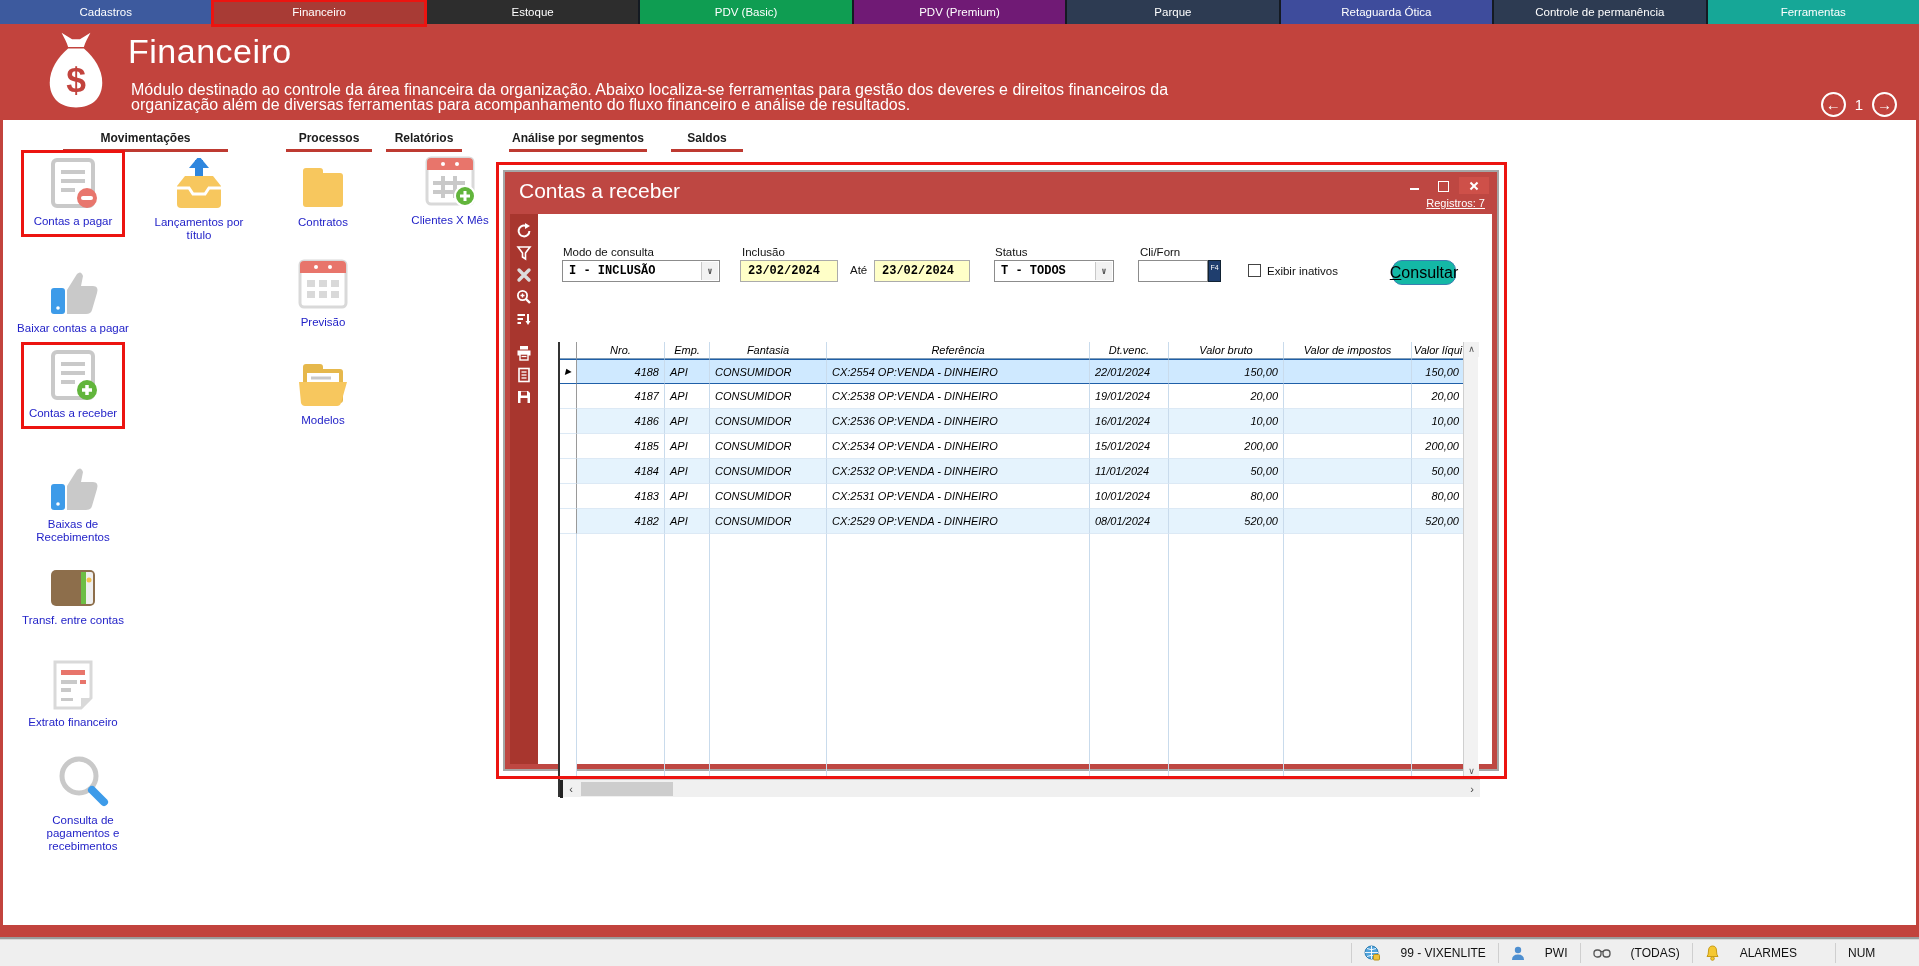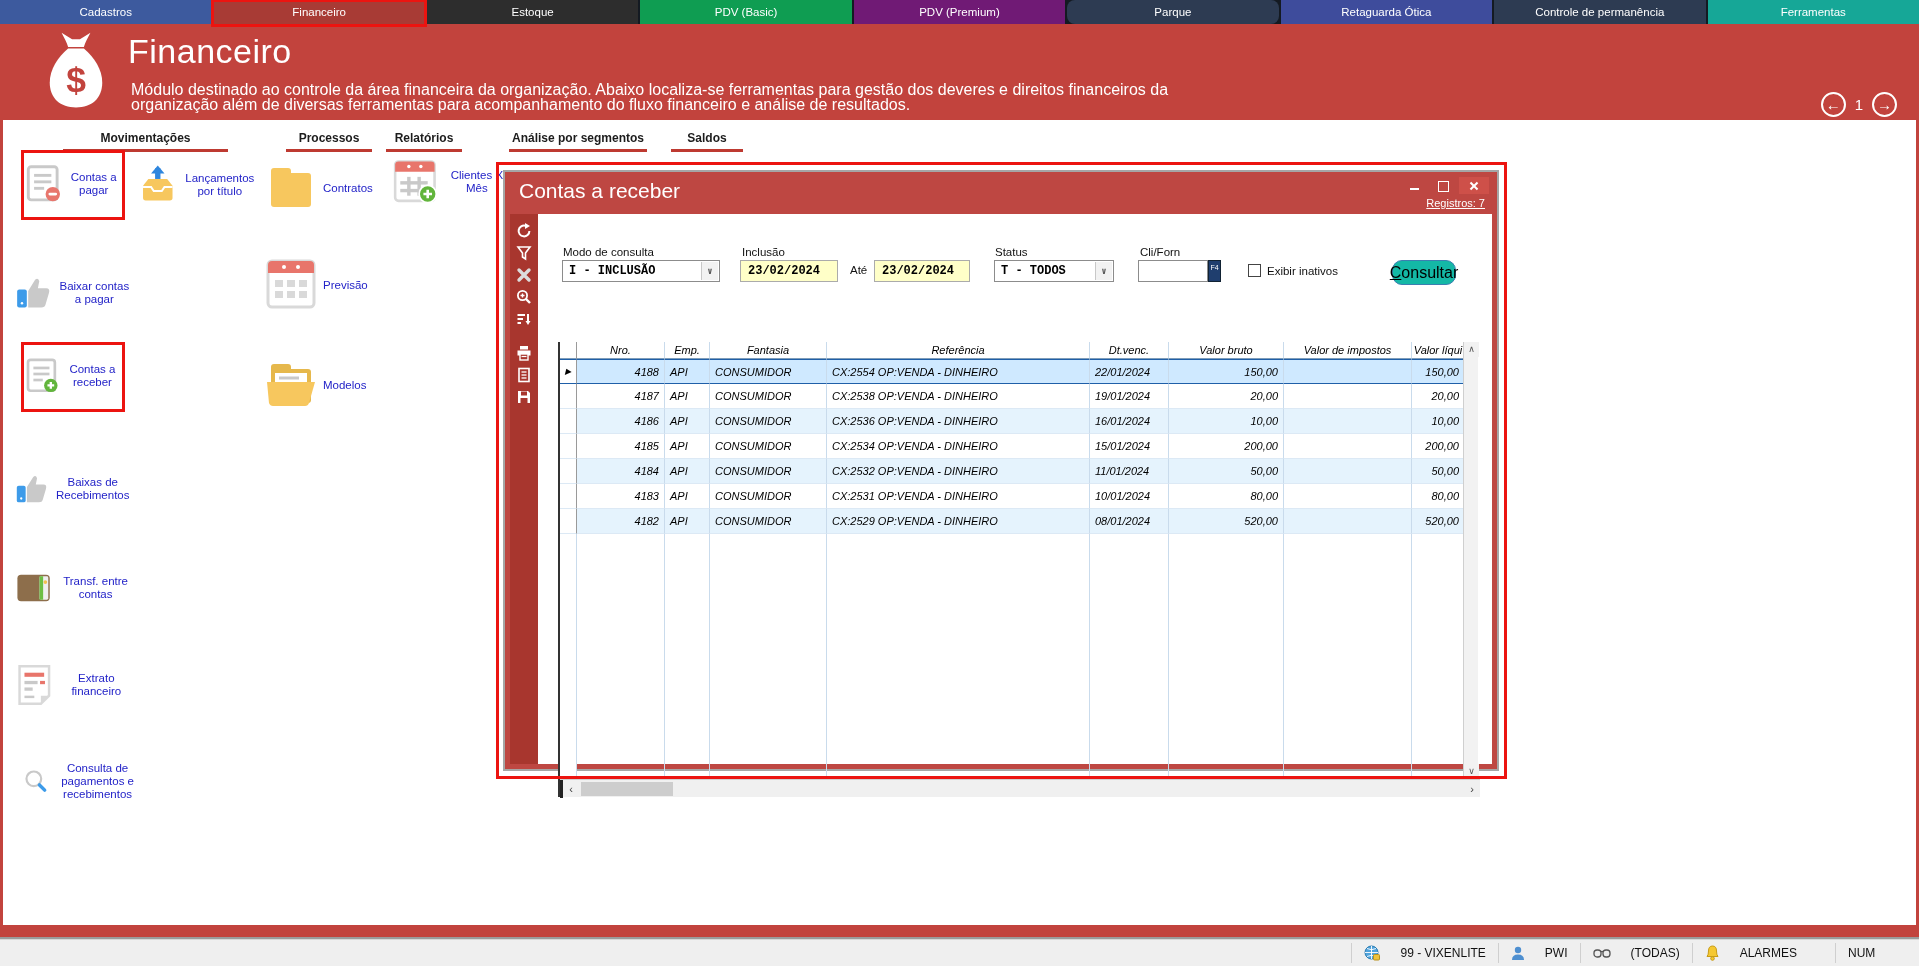--- a/index.html
+++ b/index.html
@@ -23,21 +23,21 @@
   
   .main { position:absolute; left:0; top:120px; width:1919px; height:805px; background:#fff; border-left:3px solid #C2433D; border-right:3px solid #C2433D; }
 
   .subtab { position:absolute; top:8px; height:24px; font-size:12px; font-weight:600; color:#1c1c1c; text-align:center; border-bottom:3px solid #BE3A31; line-height:20px; }
   .st-0 { left:60px;  width:165px; }
   .st-1 { left:283px; width:86px; }
   .st-2 { left:383px; width:76px; }
   .st-3 { left:506px; width:138px; }
   .st-4 { left:668px; width:72px; }
 
-  .short { position:absolute; width:120px; display:flex; flex-direction:row; align-items:center; gap:4px; text-align:center; cursor:default; }
+  .short { position:absolute; width:120px; display:flex; flex-direction:column; align-items:center; gap:4px; text-align:center; cursor:default; }
   .short .lbl { font-size:11.5px; line-height:13px; color:#2323C8; max-width:112px; }
   .short.hl { width:104px; border:3px solid #EC1410; padding:4px 0 6px 0; }
 
   
   .hl-modal { position:absolute; left:493px; top:42px; width:1011px; height:617px; border:3px solid #EC1410; pointer-events:none; z-index:8; }
   .window { position:absolute; left:500px; top:50px; width:996px; height:601px; background:#BE4742; border:2px solid #A6A6A6; z-index:7; }
   .w-title { position:absolute; left:14px; top:7px; font-size:21px; font-weight:300; color:#fff; }
   .w-btns { position:absolute; right:8px; top:5px; display:flex; gap:4px; }
   .wb { width:24px; height:17px; position:relative; }
   .wb-min::after { content:""; position:absolute; left:7px; bottom:4px; width:9px; height:2px; background:#fff; }
@@ -90,21 +90,21 @@
 </style>
 </head>
 <body>
 
 <div class="tabbar">
   <div class="tab" style="background: rgb(61, 90, 158);">Cadastros</div>
   <div class="tab active" style="background: rgb(168, 59, 53);">Financeiro</div>
   <div class="tab" style="background: rgb(45, 45, 45);">Estoque</div>
   <div class="tab" style="background: rgb(15, 157, 82);">PDV (Basic)</div>
   <div class="tab" style="background: #701a75;">PDV (Premium)</div>
-  <div class="tab" style="background: rgb(45, 59, 82); border-radius: 8px;">Parque</div>
+  <div class="tab" style="background: rgb(45, 59, 82);">Parque</div>
   <div class="tab" style="background: rgb(62, 76, 156);">Retaguarda Ótica</div>
   <div class="tab" style="background: rgb(45, 59, 82);">Controle de permanência</div>
   <div class="tab" style="background: rgb(22, 167, 151);">Ferramentas</div>
 </div>
 
 <div class="header">
   <svg class="bag" width="84" height="84" viewBox="0 0 64 64">
     <path d="M21 2 L29 7 L35 7 L43 2 C41 6 39 9 38 13 L26 13 C25 9 23 6 21 2 Z" fill="#fff"></path>
     <path d="M26 14 H38 C46 21 52 30 52 40 C52 52 44 59 32 59 C20 59 12 52 12 40 C12 30 18 21 26 14 Z" fill="#fff"></path>
     <text x="32" y="47" text-anchor="middle" font-family="Liberation Sans, sans-serif" font-size="27" font-weight="bold" fill="#C2433D">$</text>

